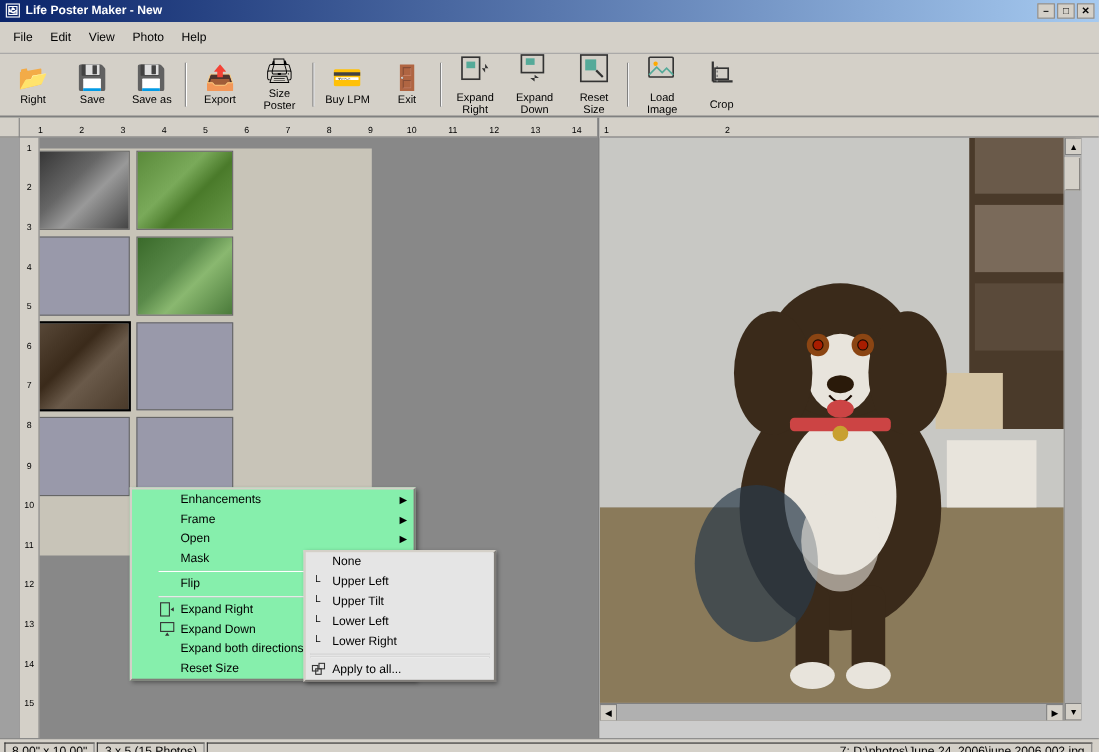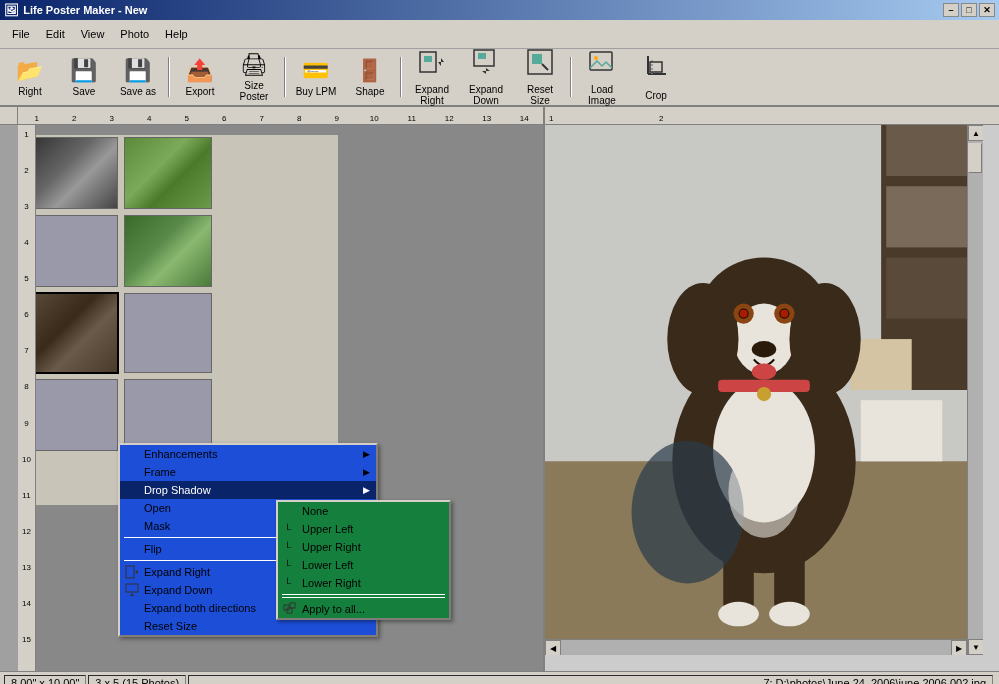--- a/index.html
+++ b/index.html
@@ -177,31 +177,32 @@
       font-size: 8px;
       cursor: pointer;
     }
 
     
     #context-menu-1 {
       position: absolute;
       left: 100px;
       top: 318px;
       width: 260px;
-      background: #1d4ed8;
+      background: #86efac;
       border: 2px outset #d4d0c8;
       box-shadow: 2px 2px 4px rgba(0,0,0,0.4);
       z-index: 100;
+      padding-left: 20px;
     }
     #context-menu-2 {
       position: absolute;
       left: 258px;
       top: 375px;
       width: 175px;
-      background: #15803d;
+      background: #e5e5e5;
       border: 2px outset #d4d0c8;
       box-shadow: 2px 2px 4px rgba(0,0,0,0.4);
       z-index: 101;
     }
 
     .ctx-item {
       display: flex;
       align-items: center;
       padding: 3px 20px 3px 24px;
       cursor: pointer;
@@ -315,21 +316,21 @@
     <div class="tb-icon">🖨</div>
     <span>Size Poster</span>
   </div>
   <div class="toolbar-separator"></div>
   <div class="toolbar-btn">
     <div class="tb-icon">💳</div>
     <span>Buy LPM</span>
   </div>
   <div class="toolbar-btn">
     <div class="tb-icon">🚪</div>
-    <span>Shape</span>
+    <span>Exit</span>
   </div>
   <div class="toolbar-separator"></div>
   <div class="toolbar-btn">
     <div class="tb-icon">
       <svg width="28" height="28" viewBox="0 0 28 28">
           <rect x="2" y="4" width="16" height="20" fill="none" stroke="#333" stroke-width="1.5"></rect>
           <rect x="6" y="8" width="8" height="6" fill="#5a9"></rect>
           <polygon points="20,14 26,14 23,10 23,18" fill="#333"></polygon>
         </svg>
     </div>
@@ -439,23 +440,20 @@
         <div class="photo-cell" style="left:96px; top:244px; width:88px; height:72px; background:#9999aa;"></div>
       </div>
 
       <div id="context-menu-1">
         <div class="ctx-item has-submenu">
           <span>Enhancements</span>
         </div>
         <div class="ctx-item has-submenu">
           <span>Frame</span>
         </div>
-        <div class="ctx-item highlighted has-submenu">
-          <span>Drop Shadow</span>
-        </div>
         <div class="ctx-item has-submenu">
           <span>Open</span>
         </div>
         <div class="ctx-item has-submenu">
           <span>Mask</span>
         </div>
         <div class="ctx-separator"></div>
         <div class="ctx-item has-submenu">
           <span>Flip</span>
         </div>
@@ -490,21 +488,21 @@
       <div id="context-menu-2">
         <div class="ctx-item">
           <span>None</span>
         </div>
         <div class="ctx-item">
           <span class="ctx-check">└</span>
           <span>Upper Left</span>
         </div>
         <div class="ctx-item">
           <span class="ctx-check">└</span>
-          <span>Upper Right</span>
+          <span>Upper Tilt</span>
         </div>
         <div class="ctx-item">
           <span class="ctx-check">└</span>
           <span>Lower Left</span>
         </div>
         <div class="ctx-item">
           <span class="ctx-check">└</span>
           <span>Lower Right</span>
         </div>
         <div class="ctx-separator"></div>

